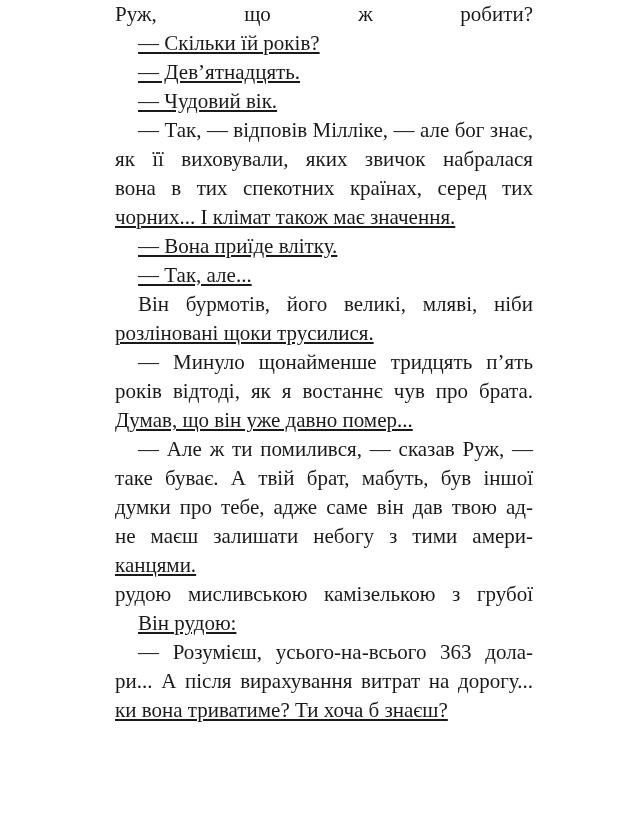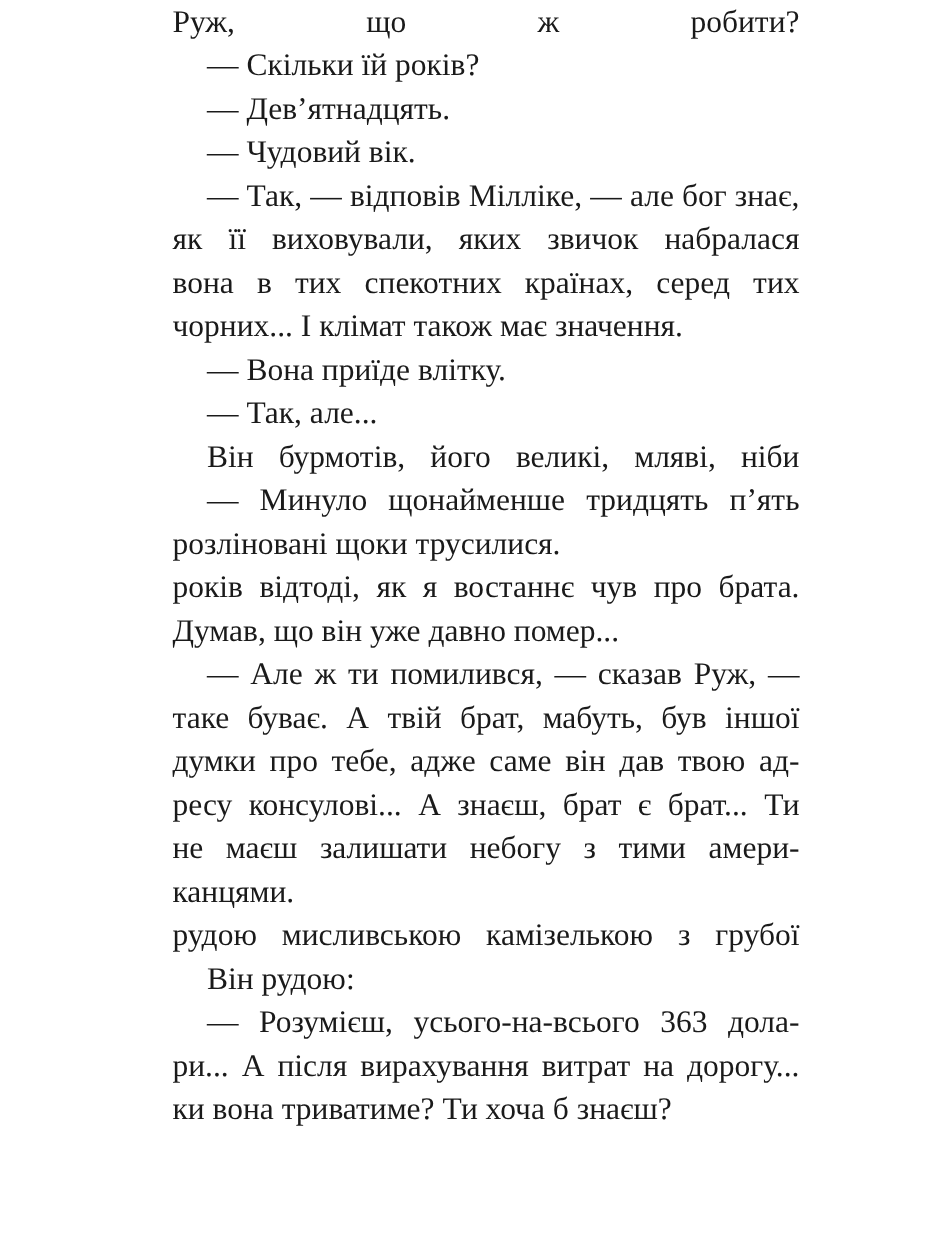--- a/index.html
+++ b/index.html
@@ -25,48 +25,48 @@
     }
     .line {
       display: block;
       height: 29px;
       white-space: nowrap;
       text-align: justify;
       text-align-last: justify;
     }
     .line.last {
       text-align-last: left;
+      text-decoration: underline;
     }
     .line.indent {
       padding-left: 23px;
     }
   </style>
 </head>
 <body>
 
 <div class="page">
   <span class="line">Руж, що ж робити?</span>
   <span class="line indent last">— Скільки їй років?</span>
   <span class="line indent last">— Дев’ятнадцять.</span>
   <span class="line indent last">— Чудовий вік.</span>
   <span class="line indent">— Так, — відповів Мілліке, — але бог знає,</span>
   <span class="line">як її виховували, яких звичок набралася</span>
   <span class="line">вона в тих спекотних країнах, серед тих</span>
   <span class="line last">чорних... І клімат також має значення.</span>
   <span class="line indent last">— Вона приїде влітку.</span>
   <span class="line indent last">— Так, але...</span>
   <span class="line indent">Він бурмотів, його великі, мляві, ніби</span>
+  <span class="line last">розліновані щоки трусилися.</span>
   <span class="line indent">— Минуло щонайменше тридцять п’ять</span>
-  <span class="line last">розліновані щоки трусилися.</span>
   <span class="line">років відтоді, як я востаннє чув про брата.</span>
   <span class="line last">Думав, що він уже давно помер...</span>
   <span class="line indent">— Але ж ти помилився, — сказав Руж, —</span>
   <span class="line">таке буває. А твій брат, мабуть, був іншої</span>
   <span class="line">думки про тебе, адже саме він дав твою ад-</span>
-  <span class="line">ресу консулові... А знаєш, брат є брат... Ти</span>
   <span class="line">не маєш залишати небогу з тими амери-</span>
   <span class="line last">канцями.</span>
   <span class="line">рудою мисливською камізелькою з грубої</span>
   <span class="line indent last">Він рудою:</span>
   <span class="line indent">— Розумієш, усього-на-всього 363 дола-</span>
   <span class="line">ри... А після вирахування витрат на дорогу...</span>
   <span class="line last">ки вона триватиме? Ти хоча б знаєш?</span>
 </div>
 
 </body></html>

